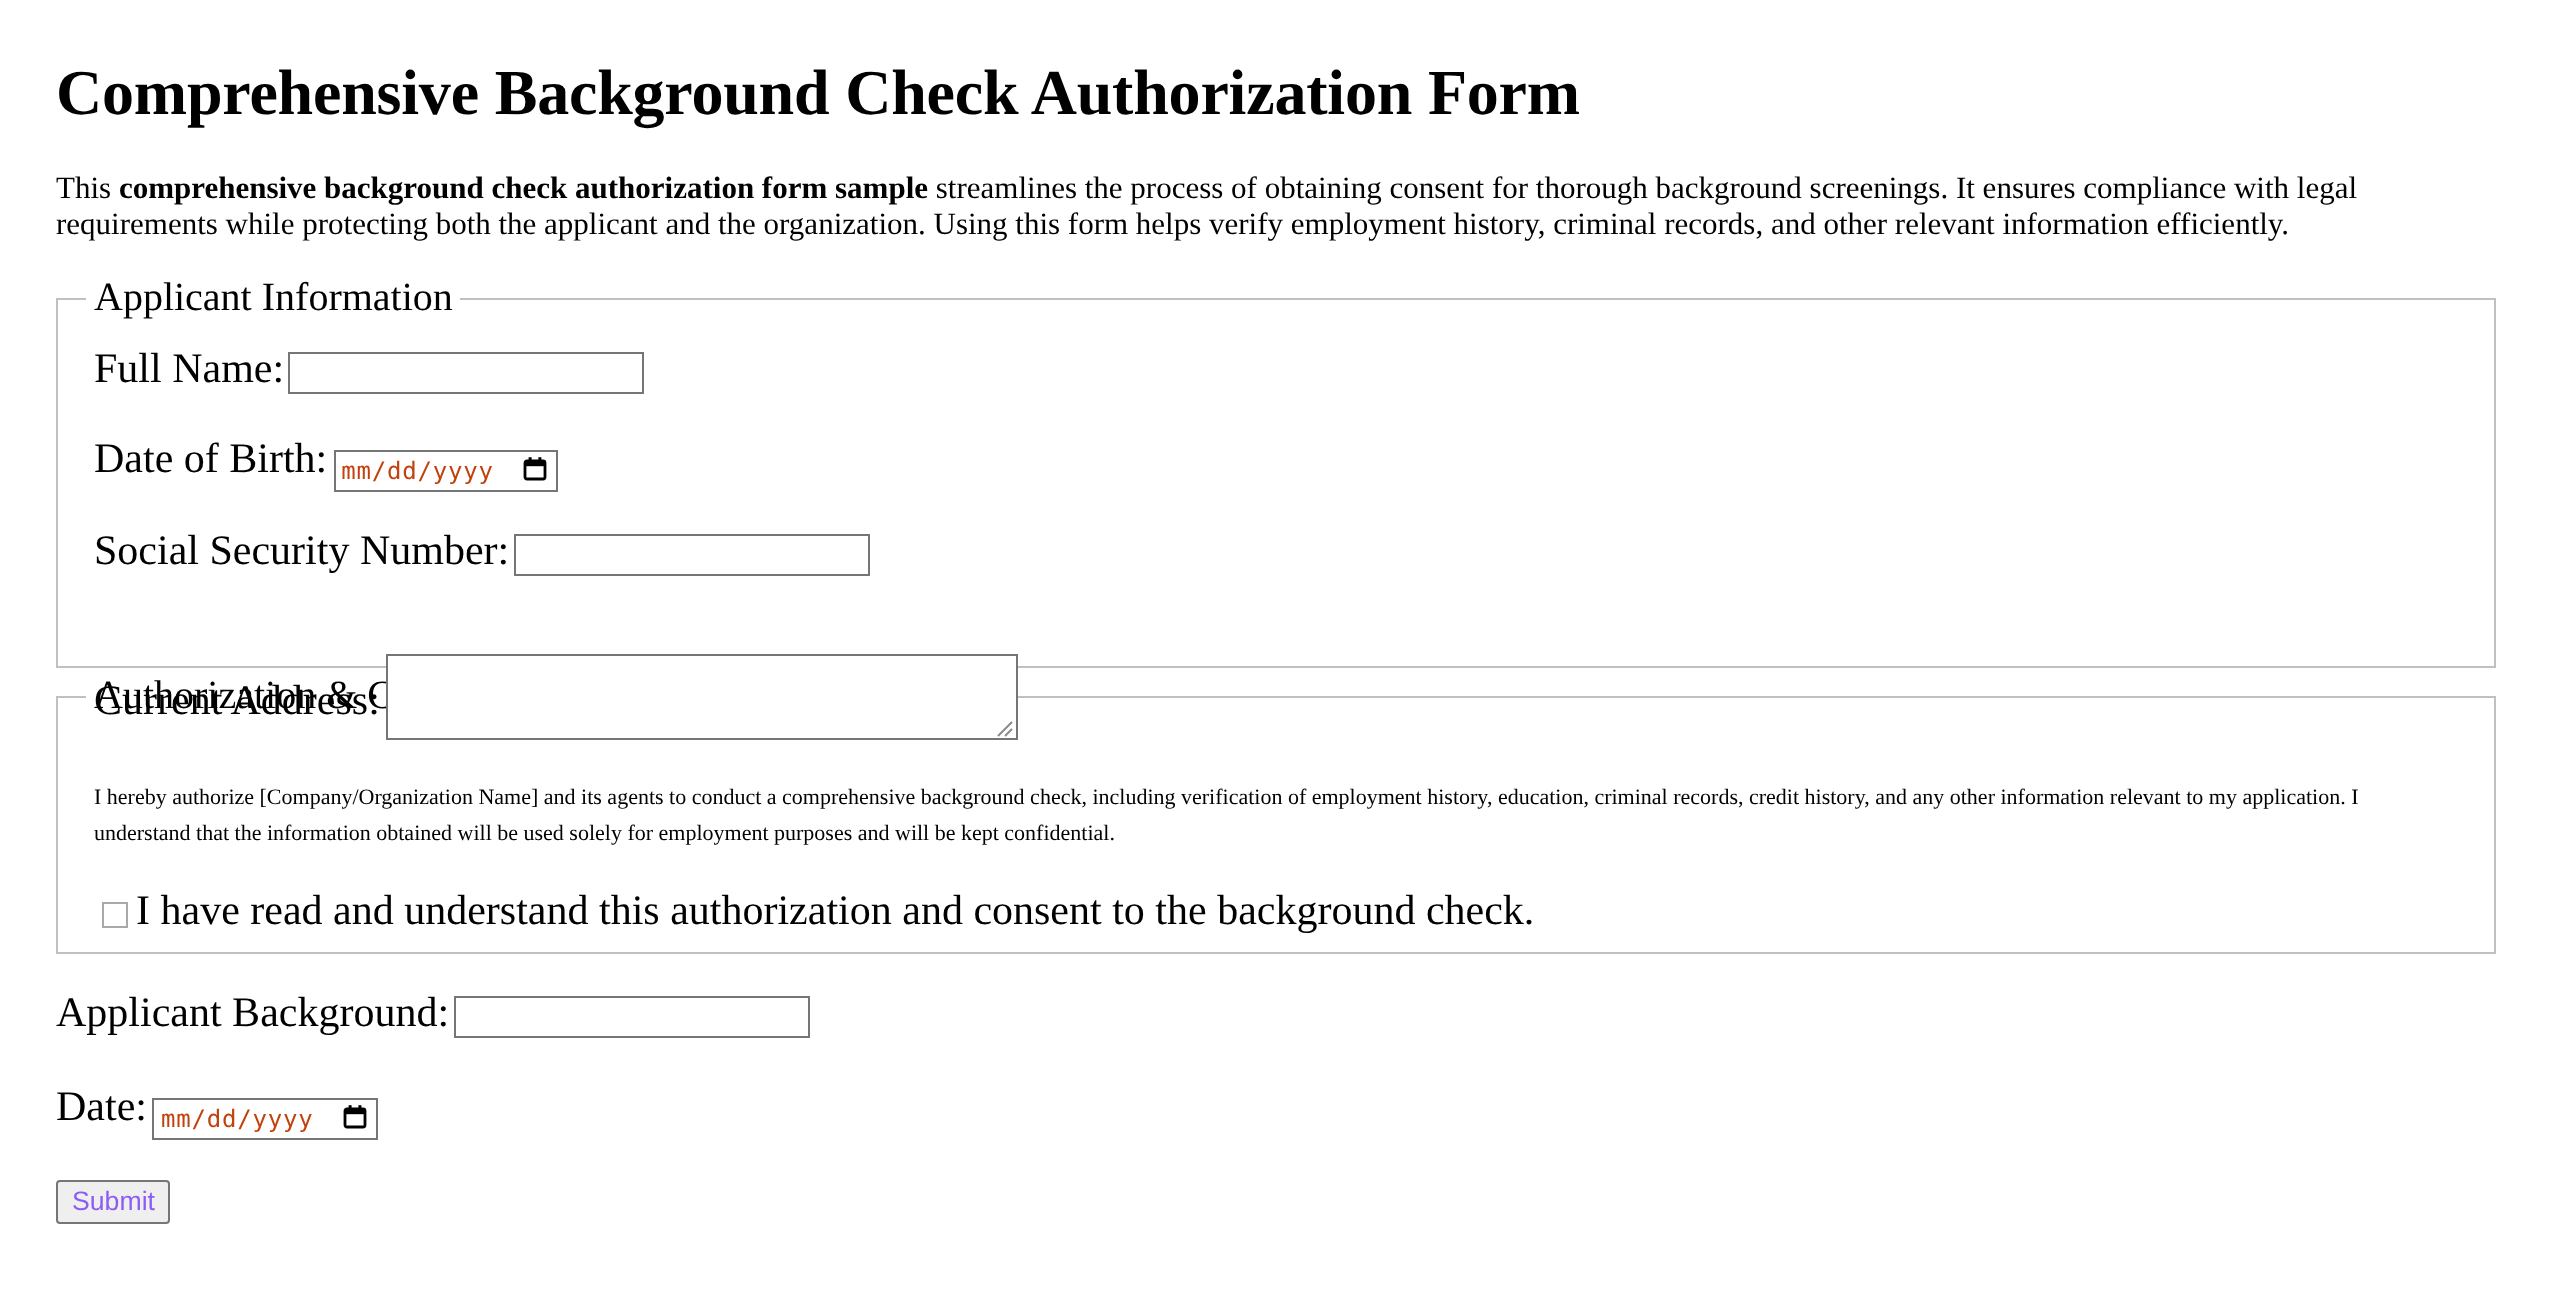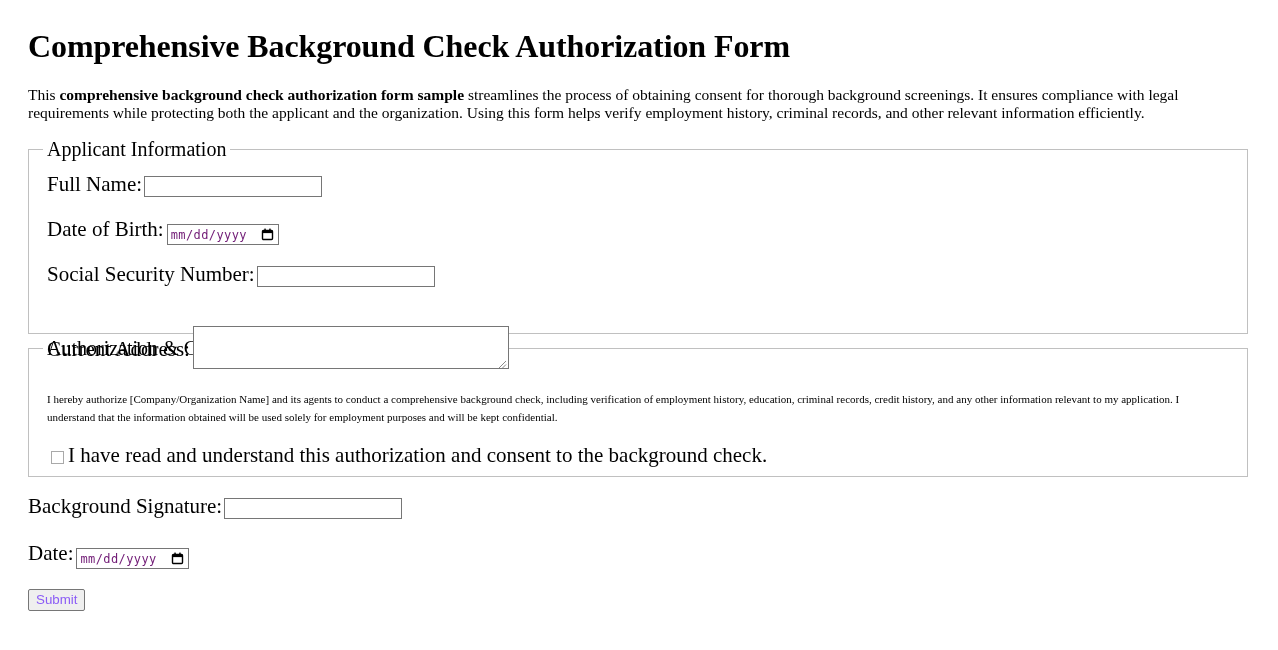--- a/index.html
+++ b/index.html
@@ -100,21 +100,21 @@
     margin-left: 3px;
     vertical-align: baseline;
     white-space: nowrap;
     position: relative;
     top: 3px;
   }
   .date-input .date-ph {
     font-family: "DejaVu Sans Mono", "Liberation Mono", monospace;
     font-size: 12px;
     letter-spacing: 0.4px;
-    color: #701a75;
+    color: #c2410c;
     vertical-align: middle;
   }
   .date-input .cal-icon {
     display: inline-block;
     width: 13px;
     height: 13px;
     margin-left: 14px;
     vertical-align: middle;
     position: relative;
     top: -1px;
@@ -226,21 +226,21 @@
   <legend>Authorization &amp; Consent</legend>
 
   <p class="consent-text">I hereby authorize [Company/Organization Name] and its agents to conduct a comprehensive background check, including verification of employment history, education, criminal records, credit history, and any other information relevant to my application. I understand that the information obtained will be used solely for employment purposes and will be kept confidential.</p>
 
   <div class="checkbox-row">
     <input class="checkbox" type="checkbox" style=""><label class="field-label">I have read and understand this authorization and consent to the background check.</label>
   </div>
 </fieldset>
 
 <div class="bottom-row sig-row">
-  <label class="field-label">Background Signature:</label><input class="text-input input-signature" type="text" placeholder="" style="">
+  <label class="field-label">Applicant Background:</label><input class="text-input input-signature" type="text" placeholder="" style="">
 </div>
 
 <div class="bottom-row date-row">
   <label class="field-label">Date:</label><span class="date-input"><span class="date-ph">mm/dd/yyyy</span><span class="cal-icon"><svg width="13" height="13" viewBox="0 0 13 13">
           <rect x="1.5" y="2.5" width="10" height="9" rx="1" ry="1" fill="#ffffff" stroke="#000000" stroke-width="1.4"></rect>
           <rect x="1.5" y="2.5" width="10" height="2.6" fill="#000000"></rect>
           <rect x="3.3" y="0.6" width="1.5" height="2.3" fill="#000000"></rect>
           <rect x="8.2" y="0.6" width="1.5" height="2.3" fill="#000000"></rect>
         </svg></span></span>
 </div>

